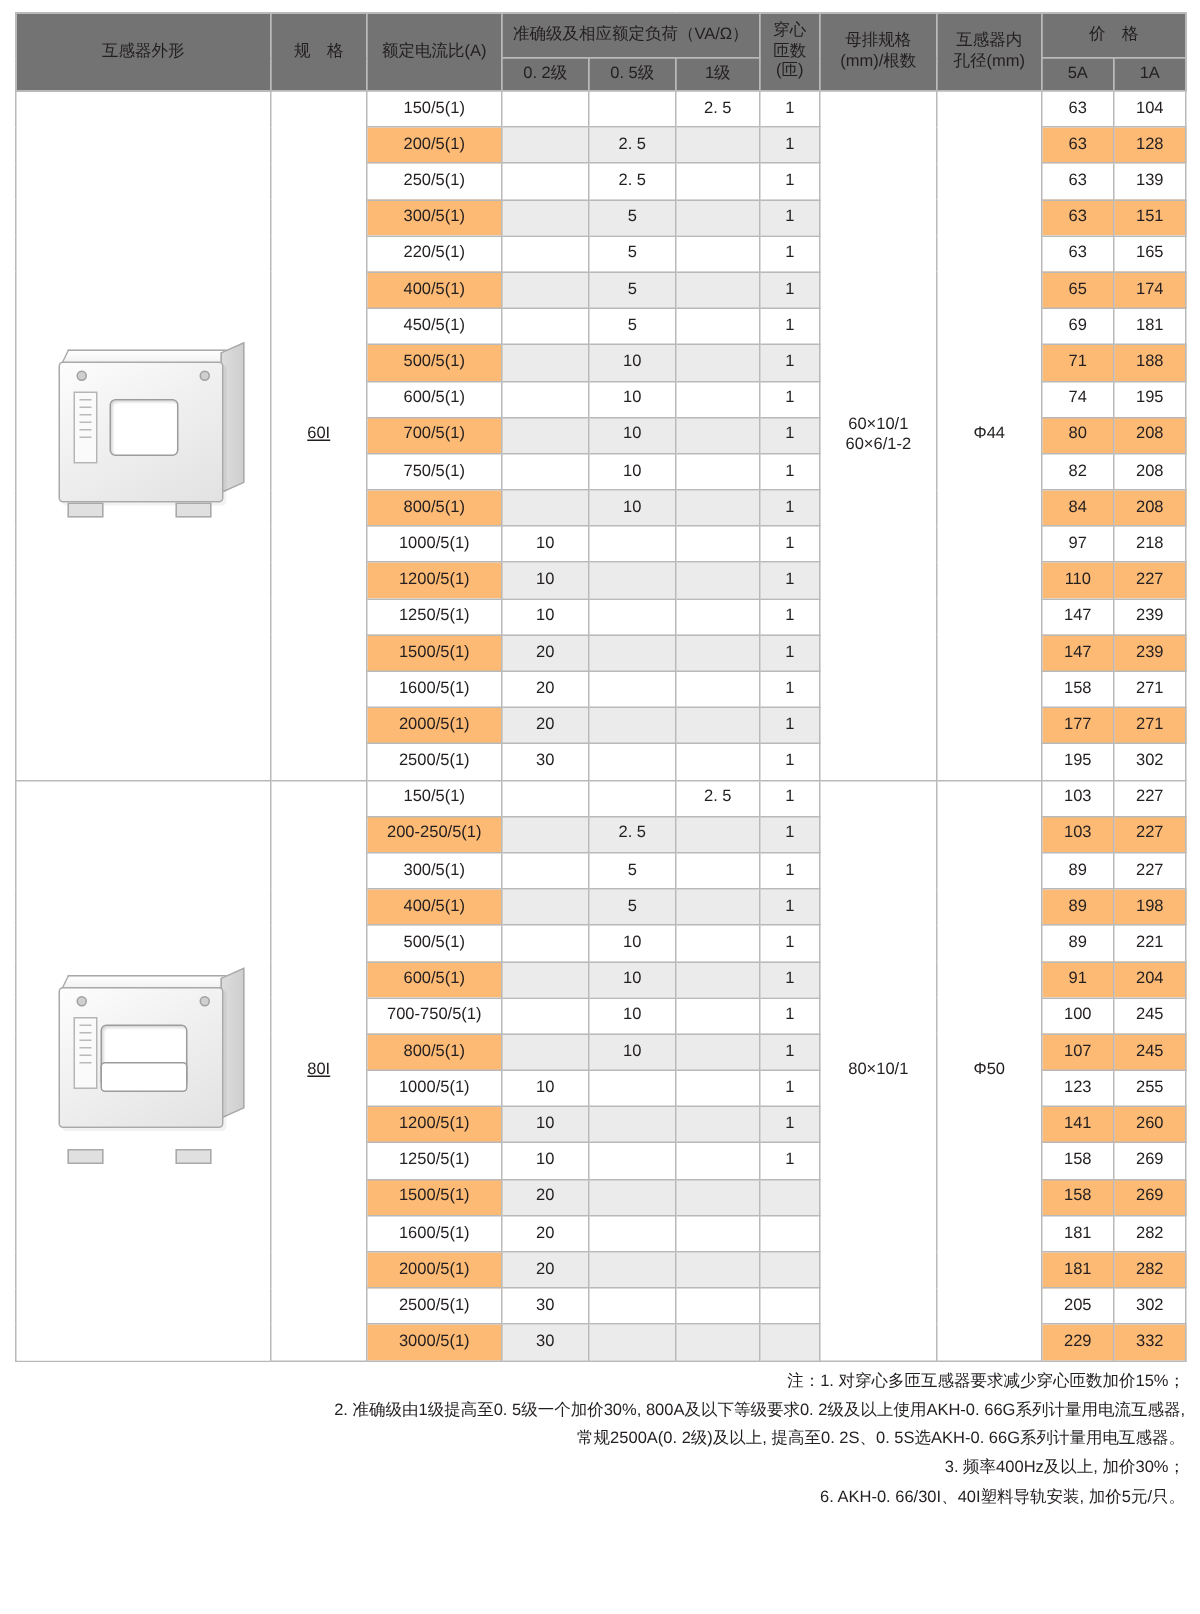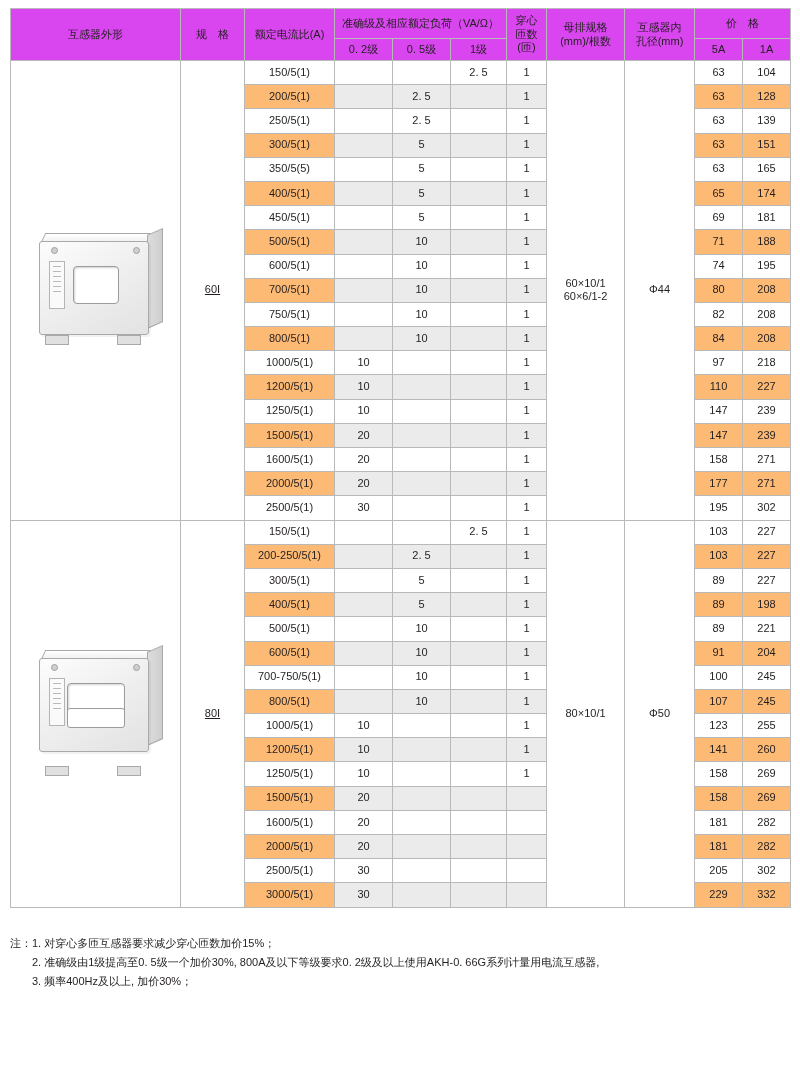--- a/index.html
+++ b/index.html
@@ -28,21 +28,21 @@
   }
   table.spec th, table.spec td {
     border: 1px solid #b9b9b9;
     font-size: 11px;
     text-align: center;
     vertical-align: middle;
     padding: 0;
     line-height: 1.25;
   }
   thead th {
-    background: #d946ef;
+    background: #737373;
     font-weight: normal;
     font-size: 11.5px;
     padding: 3px 2px;
   }
   .hdr-top { height: 30px; }
   .hdr-sub { height: 22px; }
   tbody td {
     height: 23.2px;
     background: #ffffff;
   }
@@ -60,24 +60,25 @@
     background: #ffffff !important;
     position: relative;
   }
   .modelcell {
     font-size: 12px;
     text-decoration: underline;
   }
   .ratio { font-size: 11px; margin-left: 22px; }
   .notes {
     width: 780px;
-    margin-top: 26px;
+    margin-top: 4px;
     font-size: 11px;
     line-height: 1.75;
     color: #231f20;
+    text-align: right;
   }
   .notes .n-line { white-space: nowrap; }
   .notes .indent { padding-left: 22px; }
   .notes .indent2 { padding-left: 36px; }
 
   
   .ct-wrap {
     width: 150px;
     height: 118px;
     margin: 0 auto;
@@ -281,21 +282,21 @@
         <tr class="data-row alt">
           <td class="ratio white">300/5(1)</td>
           <td></td>
           <td>5</td>
           <td></td>
           <td>1</td>
           <td class="white">63</td>
           <td class="white">151</td>
         </tr>
         <tr class="data-row">
-          <td class="ratio white">350/5(5)</td>
+          <td class="ratio white">220/5(1)</td>
           <td></td>
           <td>5</td>
           <td></td>
           <td>1</td>
           <td class="white">63</td>
           <td class="white">165</td>
         </tr>
         <tr class="data-row alt">
           <td class="ratio white">400/5(1)</td>
           <td></td>
@@ -593,18 +594,24 @@
       </tbody>
   </table>
 
   <div class="notes">
     <div class="n-line">
       <span>注：</span><span>1. 对穿心多匝互感器要求减少穿心匝数加价15%；</span>
     </div>
     <div class="n-line indent">
       <span>2. 准确级由1级提高至0. 5级一个加价30%, 800A及以下等级要求0. 2级及以上使用AKH-0. 66G系列计量用电流互感器,</span>
     </div>
+    <div class="n-line indent2">
+      <span>常规2500A(0. 2级)及以上, 提高至0. 2S、0. 5S选AKH-0. 66G系列计量用电互感器。</span>
+    </div>
     <div class="n-line indent">
       <span>3. 频率400Hz及以上, 加价30%；</span>
     </div>
+    <div class="n-line indent">
+      <span>6. AKH-0. 66/30I、40I塑料导轨安装, 加价5元/只。</span>
+    </div>
   </div>
 
 </div>
 
 </body></html>

